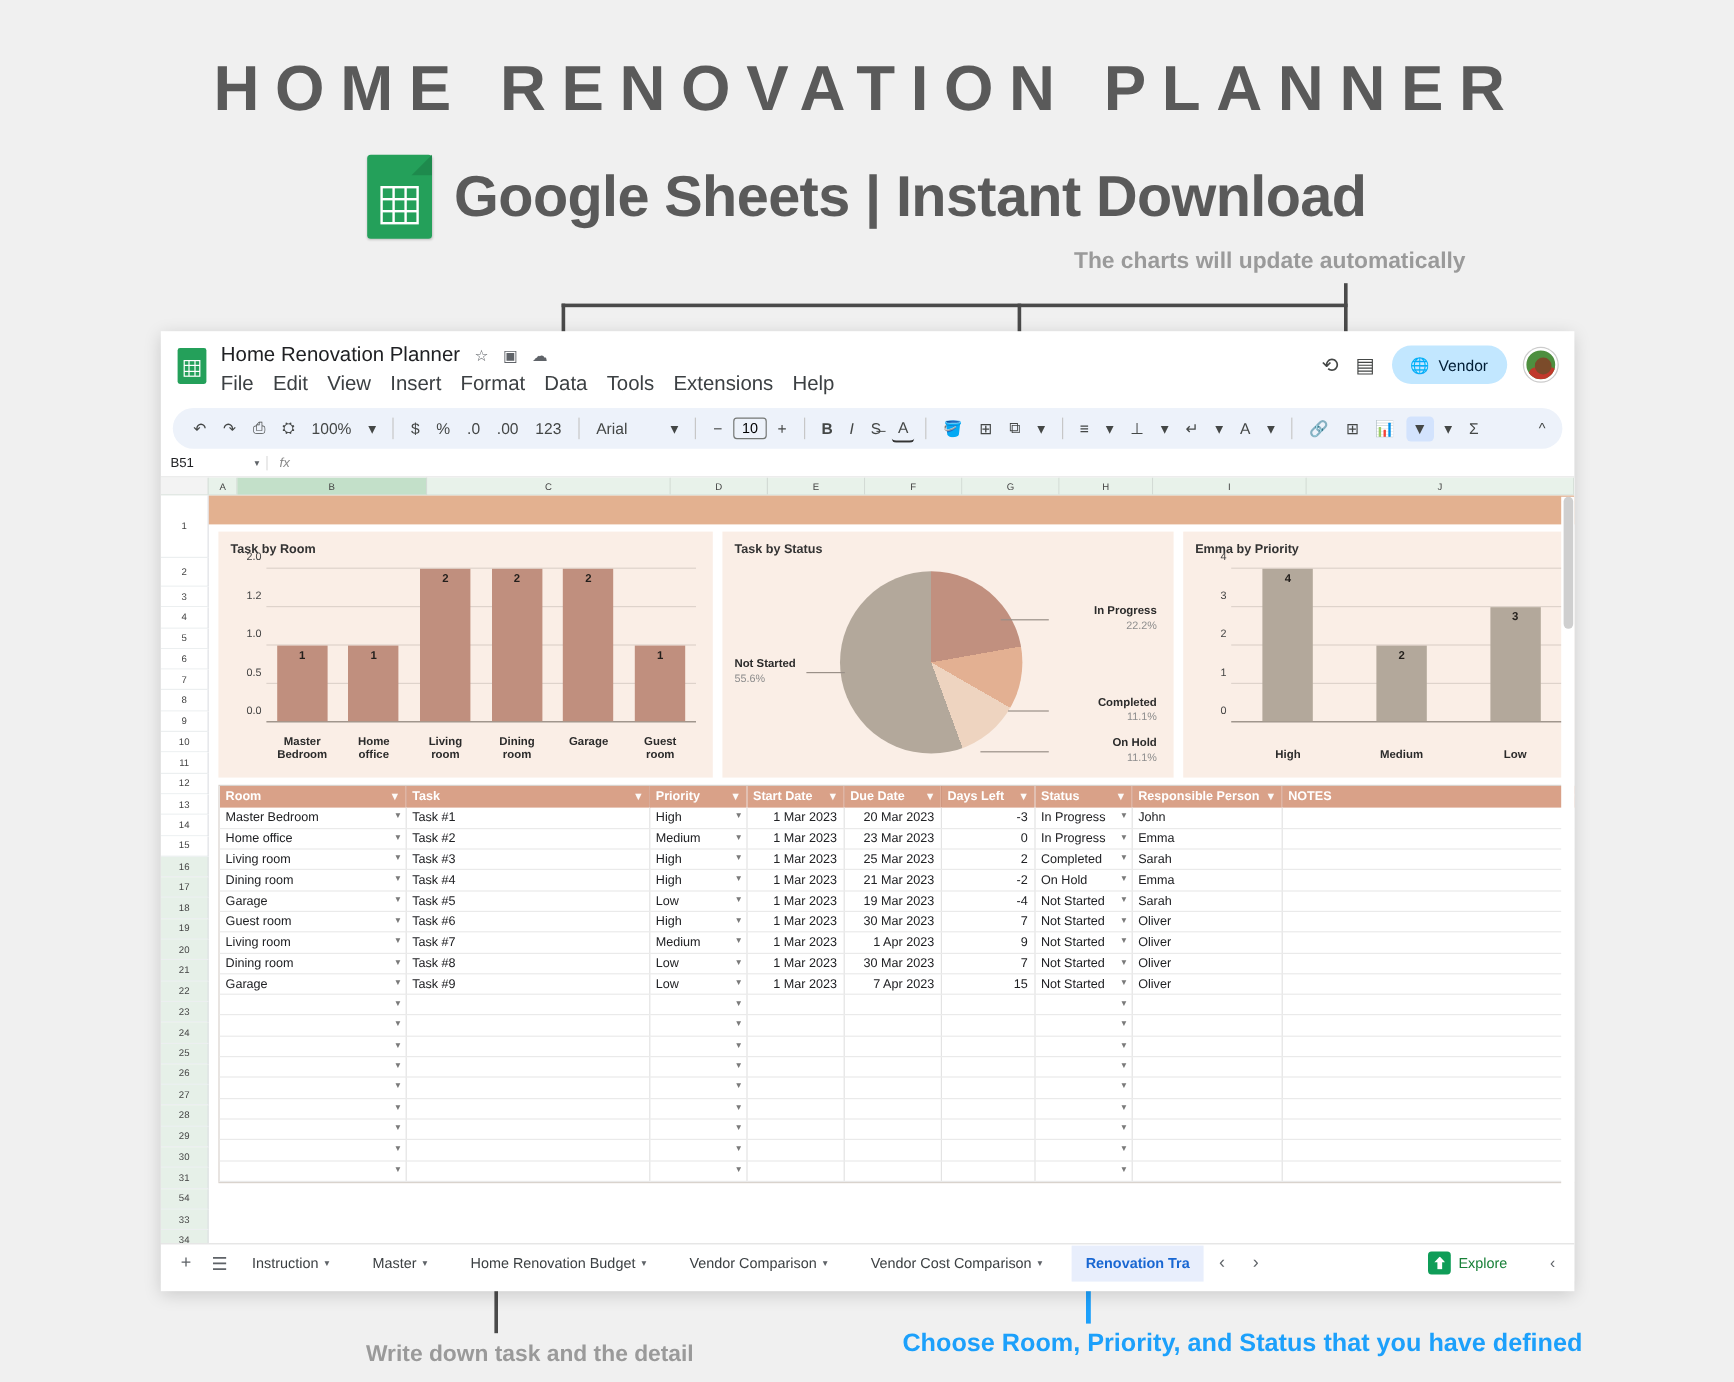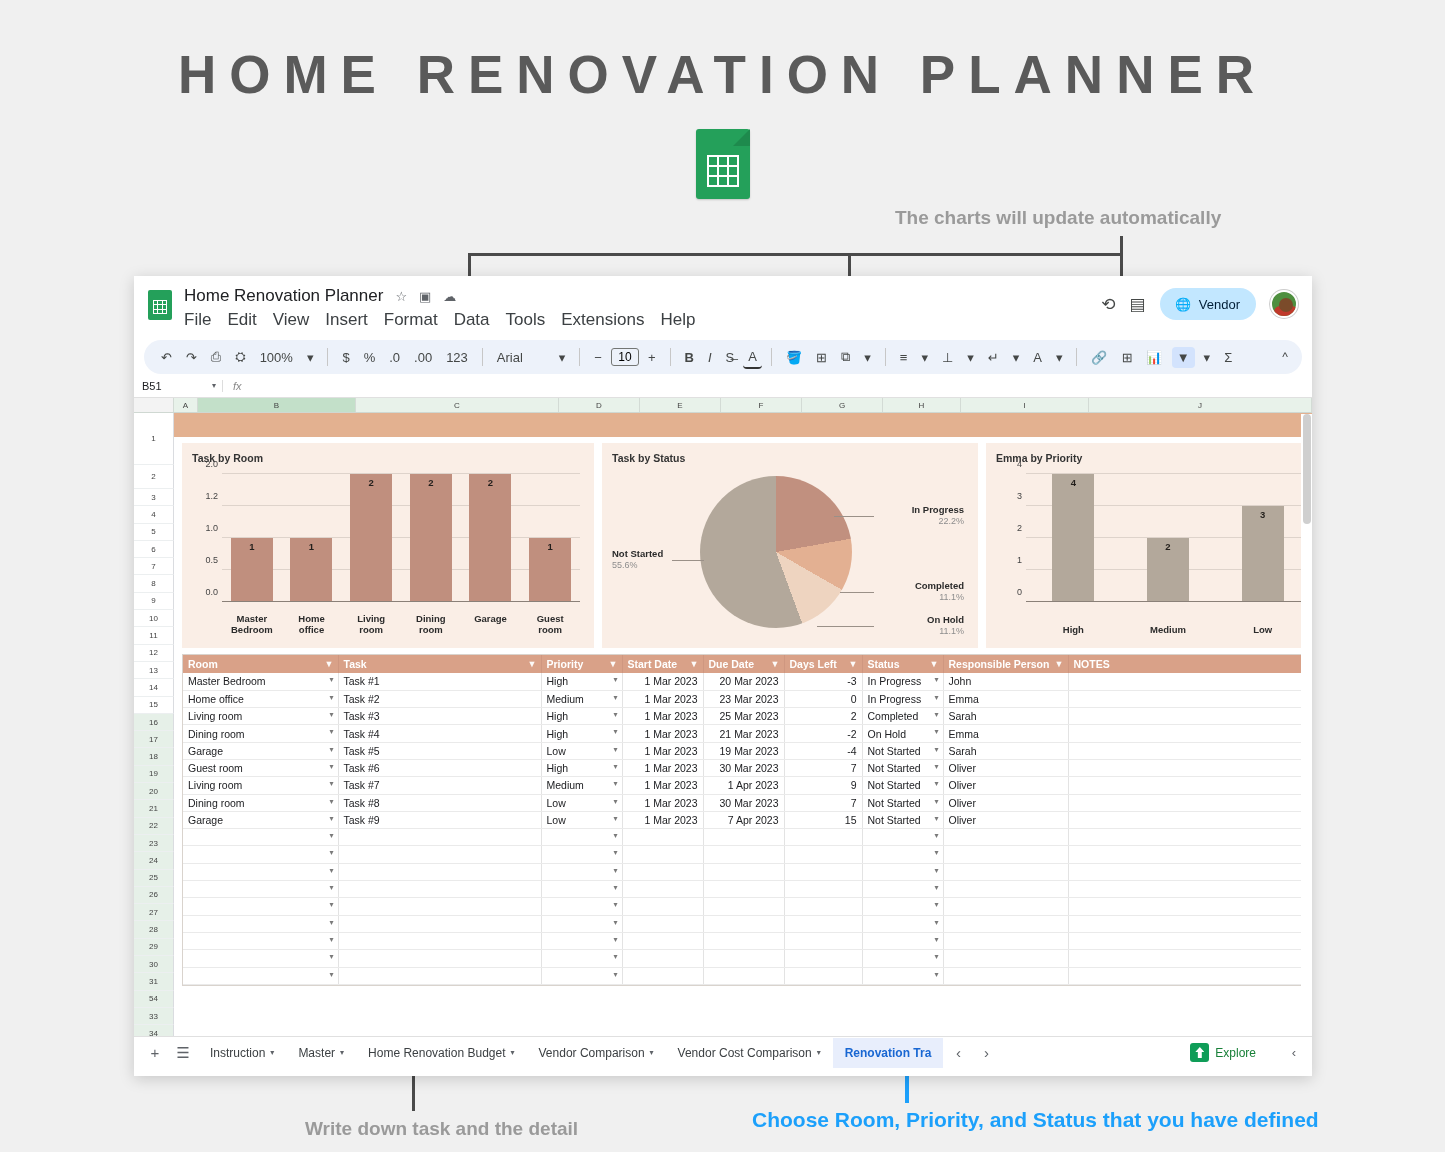--- a/index.html
+++ b/index.html
@@ -162,20 +162,21 @@
         <i></i>
         <i></i>
         <i></i>
         <i></i>
         <i></i>
         <i></i>
         <i></i>
         <i></i>
       </div>
   </div>
+  <div class="promo-sub-text">Google Sheets | Instant Download</div>
 </div>
 
 <div class="ann ann-top">The charts will update automatically</div>
 <div class="ann ann-bl">Write down task and the detail</div>
 <div class="ann-blue">Choose Room, Priority, and Status that you have defined</div>
 
 <div class="leader" style="left:468px;top:253px;width:655px;height:3px;"></div>
 <div class="leader" style="left:468px;top:253px;width:3px;height:257px;"></div>
 <div class="leader" style="left:848px;top:253px;width:3px;height:257px;"></div>
 <div class="leader" style="left:1120px;top:236px;width:3px;height:274px;"></div>
@@ -706,21 +707,21 @@
     </div>
 
     <div class="vscroll">
         <div class="vthumb"></div>
       </div>
   </div>
 
   <div class="sheetbar">
     <span class="sb-ic">+</span>
     <span class="sb-ic">☰</span>
-    <div id="tabs" style="display:flex;align-items:center;">
+    <div id="tabs" style="display:flex;align-items:center;gap:12px;">
         <div class="stab">
           <span>Instruction</span>
           <span class="cv">▾</span>
         </div>
         <div class="stab">
           <span>Master</span>
           <span class="cv">▾</span>
         </div>
         <div class="stab">
           <span>Home Renovation Budget</span>

